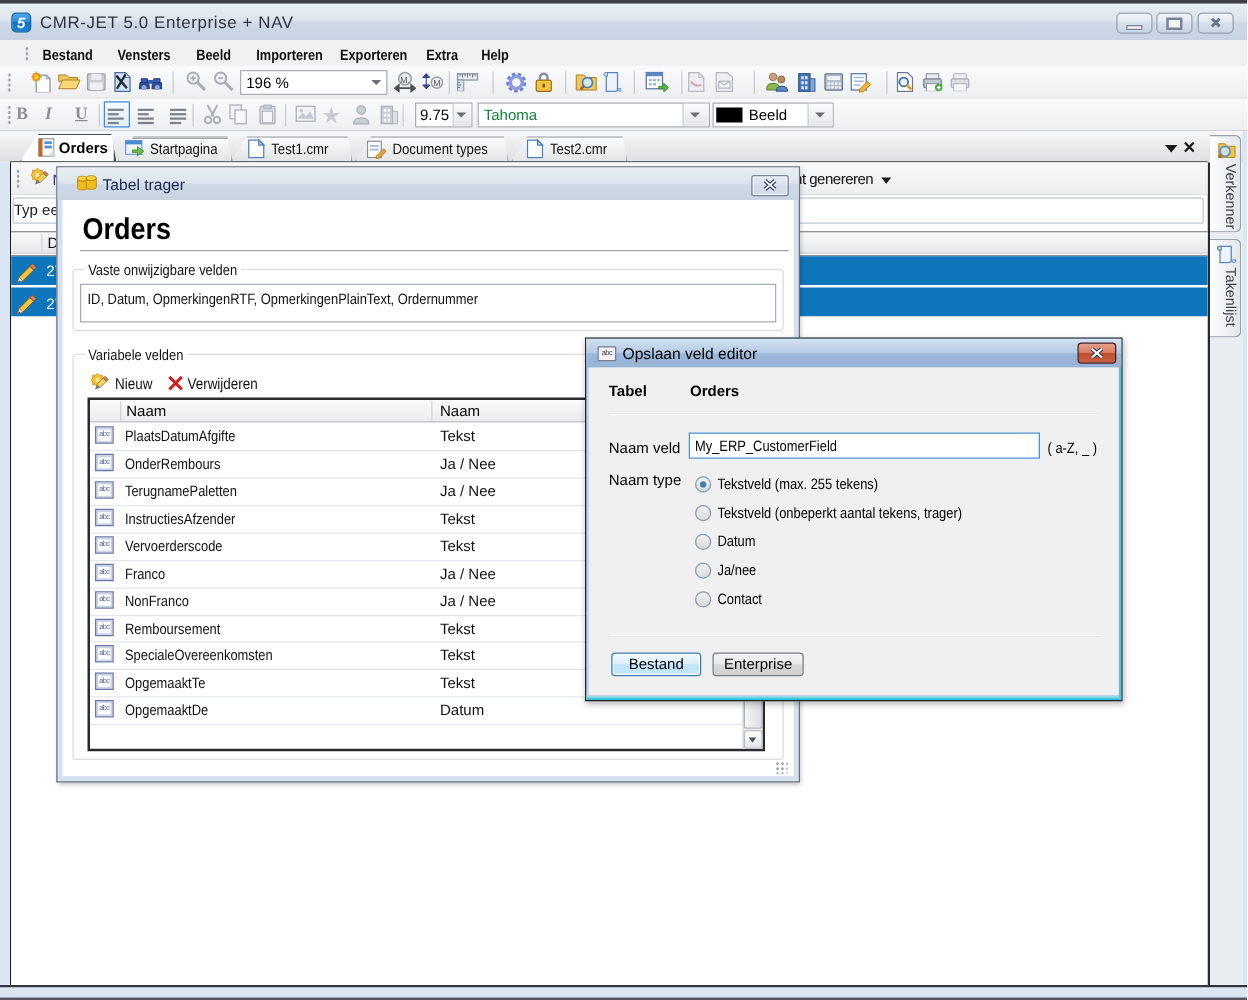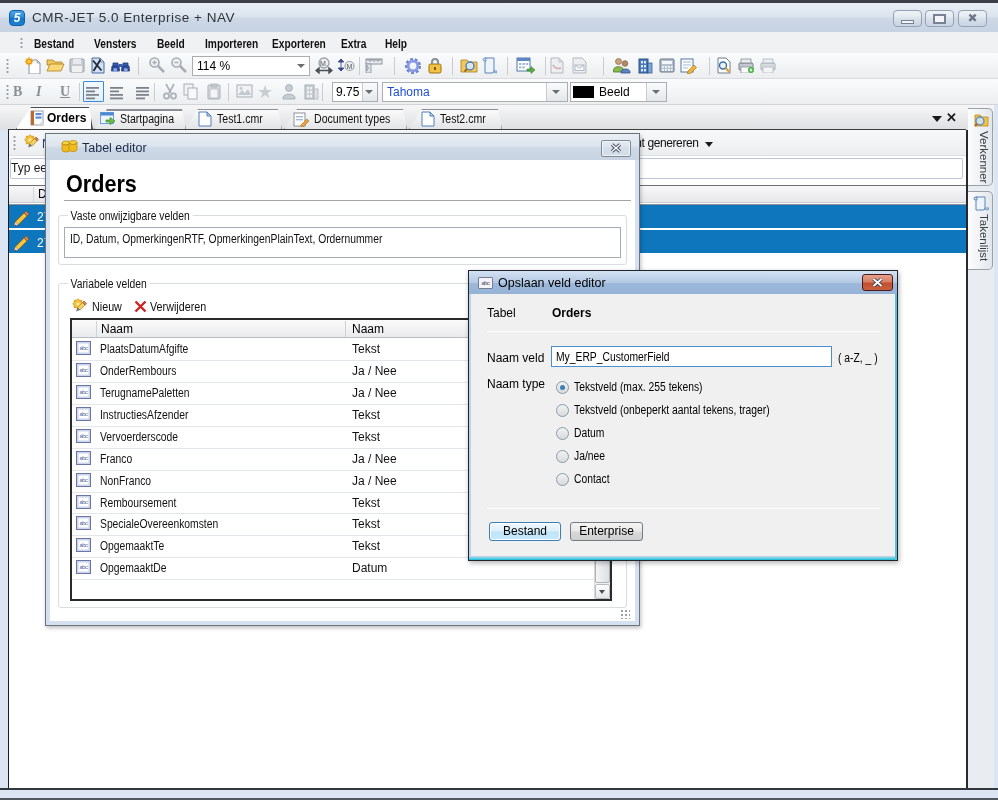--- a/index.html
+++ b/index.html
@@ -78,21 +78,21 @@
         <circle cx="5.5" cy="5.5" r="4.5" fill="#eef0f3" stroke="#a7adb5" stroke-width="1.6"></circle>
         <path d="M5.5 3.5v4M3.5 5.5h4" stroke="#a7adb5" stroke-width="1.4"></path>
         <path d="M9 9l6 6" stroke="#a7adb5" stroke-width="2.5"></path>
       </svg>
 <svg class="a" style="left:171px;top:57px" width="17" height="17" viewBox="0 0 17 17">
         <circle cx="5.5" cy="5.5" r="4.5" fill="#eef0f3" stroke="#a7adb5" stroke-width="1.6"></circle>
         <path d="M3.5 5.5h4" stroke="#a7adb5" stroke-width="1.4"></path>
         <path d="M9 9l6 6" stroke="#a7adb5" stroke-width="2.5"></path>
       </svg>
 <div class="combo" style="left:192px;top:56px;width:118px;height:20px"></div>
-<div class="tx" style="left:197px;top:59px;color:#000">114 %</div>
+<div class="tx" style="left:197px;top:59px;color:#000">196 %</div>
 <div class="carr" style="left:297px;top:64px"></div>
 <svg class="a" style="left:315px;top:57px" width="18" height="17" viewBox="0 0 18 17">
         <circle cx="9" cy="6" r="5" fill="#eceef1" stroke="#9aa2ab" stroke-width="1.3"></circle>
         <text x="9" y="9" font-size="7" text-anchor="middle" fill="#555" font-family="Liberation Sans">M.</text>
         <path d="M1 13.5h16M1 13.5l3-2.5v5zM17 13.5l-3-2.5v5z" stroke="#4a4f56" stroke-width="1.4" fill="#4a4f56"></path>
       </svg>
 <svg class="a" style="left:337px;top:57px" width="18" height="17" viewBox="0 0 18 17">
         <path d="M4 2v12M4 14l-2.8-3h5.6zM4 2L1.2 5h5.6z" fill="#4a5cae" stroke="#2a3a7a" stroke-width=".8"></path>
         <circle cx="12.5" cy="9" r="4.5" fill="#eceef1" stroke="#9aa2ab" stroke-width="1.2"></circle>
         <text x="12.5" y="12" font-size="7" text-anchor="middle" fill="#555" font-family="Liberation Sans">M</text>
@@ -265,21 +265,21 @@
           <rect x="4" y="12" width="2" height="2.4"></rect>
           <rect x="7" y="12" width="2" height="2.4"></rect>
         </g>
       </svg>
 <div class="sep2" style="left:322px"></div>
 <div class="combo" style="left:332px;top:82px;width:46px;height:20px"></div>
 <div class="tx" style="left:336px;top:85px;color:#000">9.75</div>
 <div class="a" style="left:362px;top:83px;width:15px;height:18px;background:linear-gradient(#fafbfc,#e4e7ea);border-left:1px solid #c8ccd1"></div>
 <div class="carr" style="left:365px;top:90px"></div>
 <div class="combo" style="left:382px;top:82px;width:186px;height:20px"></div>
-<div class="tx" style="left:387px;top:85px;color:#1d4ed8">Tahoma</div>
+<div class="tx" style="left:387px;top:85px;color:#15803d">Tahoma</div>
 <div class="a" style="left:546px;top:83px;width:21px;height:18px;background:linear-gradient(#fafbfc,#e4e7ea);border-left:1px solid #c8ccd1"></div>
 <div class="carr" style="left:552px;top:90px"></div>
 <div class="combo" style="left:570px;top:82px;width:97px;height:20px"></div>
 <div class="a" style="left:573px;top:86px;width:21px;height:12px;background:#000"></div>
 <div class="tx" style="left:599px;top:85px;color:#000">Beeld</div>
 <div class="a" style="left:646px;top:83px;width:20px;height:18px;background:linear-gradient(#fafbfc,#e4e7ea);border-left:1px solid #c8ccd1"></div>
 <div class="carr" style="left:652px;top:90px"></div>
 </div>
 
 <div class="a" style="left:0;top:105px;width:998px;height:25px;background:linear-gradient(#f6f6f6,#dddfe2)"></div>
@@ -399,21 +399,21 @@
 </div>
 <div id="dlg1">
 <div class="a" style="left:45px;top:133px;width:595px;height:493px;background:#d5e1f0;border:1px solid #6d737a;box-shadow:1px 2px 4px rgba(0,0,0,.25)"></div>
 <div class="a" style="left:46px;top:134px;width:593px;height:26px;background:linear-gradient(#e9eef4,#dde5ee 45%,#cdd9e6 55%,#c8d4e2)"></div>
 <svg class="a" style="left:61px;top:139px" width="17" height="16" viewBox="0 0 17 16">
  <ellipse cx="5" cy="4" rx="4" ry="2" fill="#f7d341" stroke="#b8860b" stroke-width=".7"></ellipse>
  <path d="M1 4v7q0 2 4 2t4-2V4q0 2-4 2T1 4z" fill="#eebc20" stroke="#b8860b" stroke-width=".7"></path>
  <ellipse cx="12" cy="3.5" rx="4" ry="2" fill="#f7d341" stroke="#b8860b" stroke-width=".7"></ellipse>
  <path d="M8 3.5v7q0 2 4 2t4-2v-7q0 2-4 2t-4-2z" fill="#eebc20" stroke="#b8860b" stroke-width=".7"></path>
 </svg>
-<div class="tx" style="left:82px;top:141px;font-size:12.5px;color:#1b2a4a">Tabel editor</div>
+<div class="tx" style="left:82px;top:141px;font-size:12.5px;color:#1b2a4a">Tabel trager</div>
 <div class="a" style="left:601px;top:140px;width:30px;height:17px;border:1px solid #7d8799;border-radius:2px;background:rgba(225,232,241,.35);box-shadow:inset 0 0 0 1px rgba(250,252,255,.75)"></div>
 <svg class="a" style="left:610px;top:143px" width="12" height="10" viewBox="0 0 12 10">
         <path d="M2 1.5l8 7M10 1.5l-8 7" stroke="#39415a" stroke-width="3.2"></path>
         <path d="M2 1.5l8 7M10 1.5l-8 7" stroke="#fff" stroke-width="1.5"></path>
       </svg>
 
 <div class="a" style="left:50px;top:160px;width:585px;height:461px;background:#fff"></div>
 <div class="tx" style="left:66px;top:170px;font-size:24px;font-weight:bold;color:#000;transform:scaleX(.9);transform-origin:0 50%">Orders</div>
 <div class="a" style="left:64px;top:200px;width:567px;height:1px;background:#a5a5a5"></div>
 
@@ -504,21 +504,21 @@
 <div class="a" style="left:469px;top:271px;width:428px;height:23px;background:linear-gradient(#d4e2f2,#b3c9e4 50%,#9cb8da 52%,#96b2d4)"></div>
 <div class="a" style="left:478px;top:277px;width:15px;height:12px;background:#f4f2fa;border:1px solid #767e96;border-radius:1px;font-size:6px;color:#444;text-align:center;line-height:10px;letter-spacing:-0.5px">abc</div>
 <div class="tx" style="left:498px;top:276px;font-size:12.5px;color:#000">Opslaan veld editor</div>
 <div class="a" style="left:862px;top:274px;width:31px;height:17px;border:1px solid #4a1b1e;border-radius:3px;background:linear-gradient(#e5a18d,#d87c60 48%,#c24f2e 52%,#c8603f)"></div>
 <svg class="a" style="left:872px;top:278px" width="11" height="9" viewBox="0 0 11 9">
         <path d="M1.5 1l8 7M9.5 1l-8 7" stroke="#2c3a52" stroke-width="3.4"></path>
         <path d="M1.5 1l8 7M9.5 1l-8 7" stroke="#fff" stroke-width="1.8"></path>
       </svg>
 
 <div class="a" style="left:471px;top:294px;width:424px;height:262px;background:#f0f0f0"></div>
-<div class="tx" style="left:487px;top:306px;font-weight:normal;color:#000">Tabel</div>
+<div class="tx" style="left:487px;top:306px;font-weight:bold;color:#000">Tabel</div>
 <div class="tx" style="left:552px;top:306px;font-weight:bold;color:#000">Orders</div>
 <div class="a" style="left:487px;top:331px;width:393px;height:1px;background:#9c9ea1;border-bottom:1px solid #fdfdfd"></div>
 <div class="tx" style="left:487px;top:351px;color:#000">Naam veld</div>
 <div class="a" style="left:551px;top:346px;width:281px;height:21px;background:#fff;border:1px solid #4a90cc"></div>
 <div class="tx n" style="left:556px;top:350px;color:#000">My_ERP_CustomerField</div>
 <div class="tx n" style="left:838px;top:351px;color:#000">( a-Z, _ )</div>
 <div class="tx" style="left:487px;top:377px;color:#000">Naam type</div>
 <div id="radios">
 <div class="a" style="left:556px;top:381px;width:13px;height:13px;border-radius:50%;background:linear-gradient(#f2f2f2,#d8dadc);border:1px solid #8a9aa8">
           <div class="a" style="left:3px;top:3px;width:5px;height:5px;border-radius:50%;background:#3c7fb1;position:absolute"></div>

